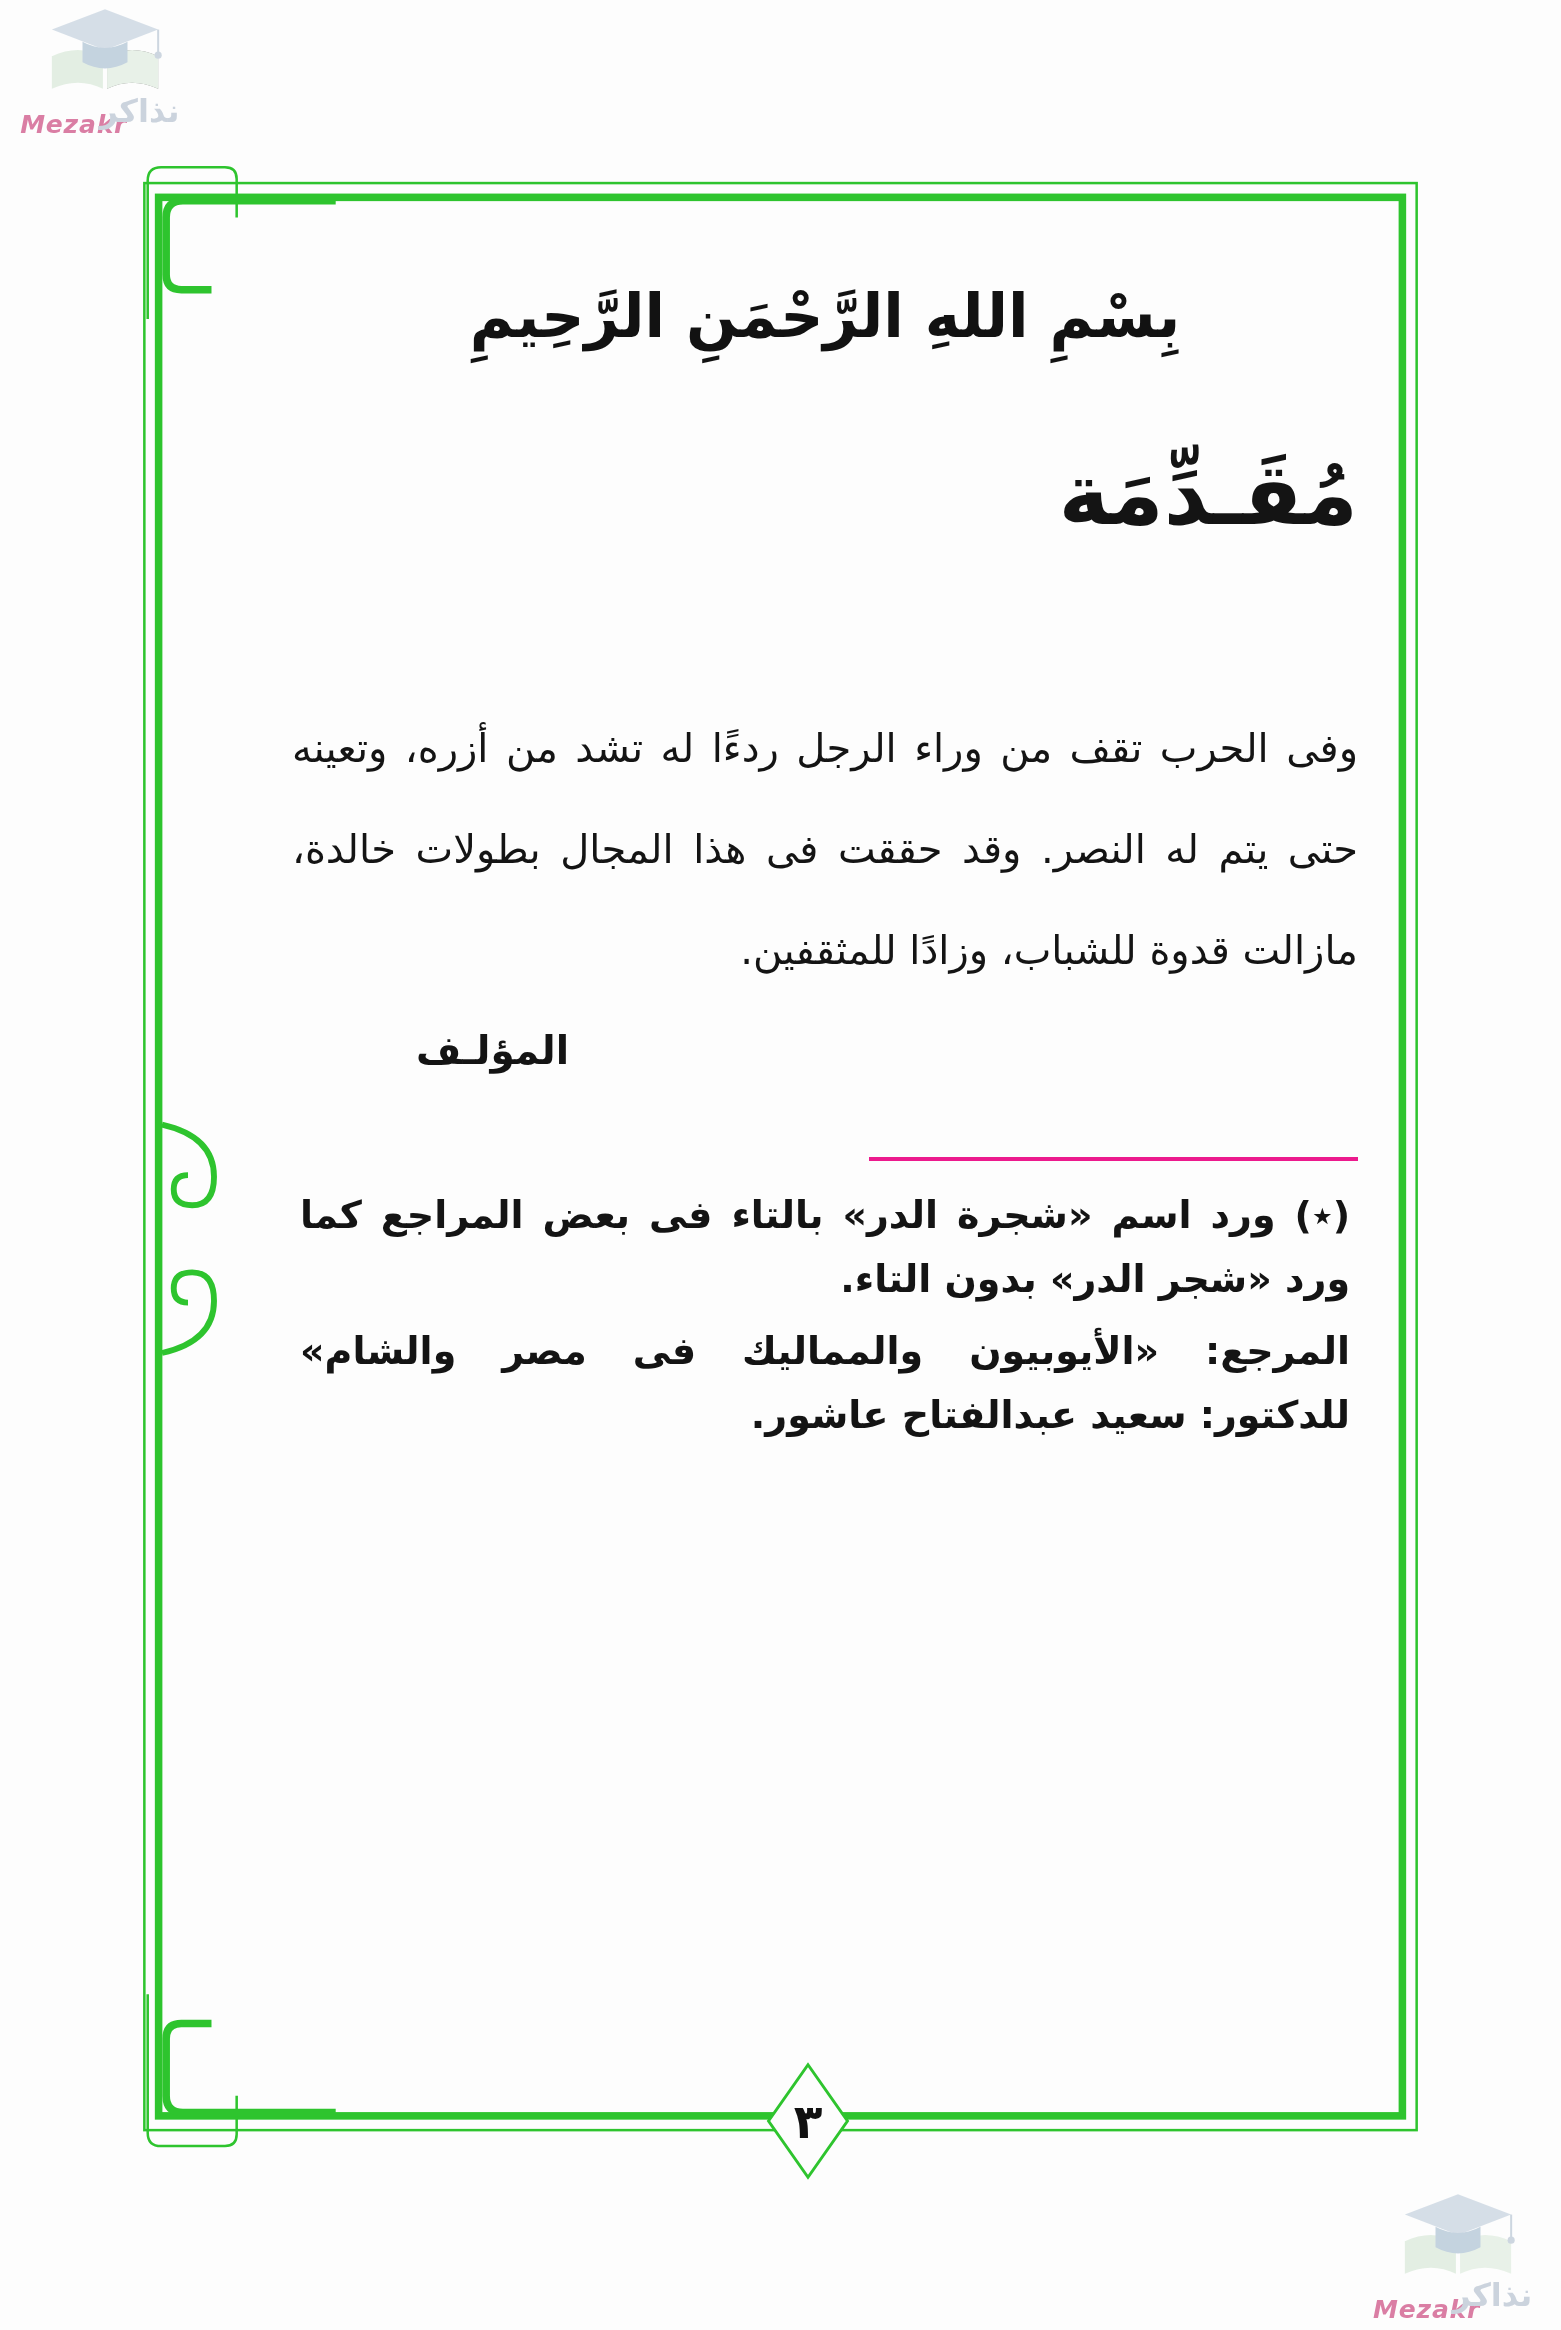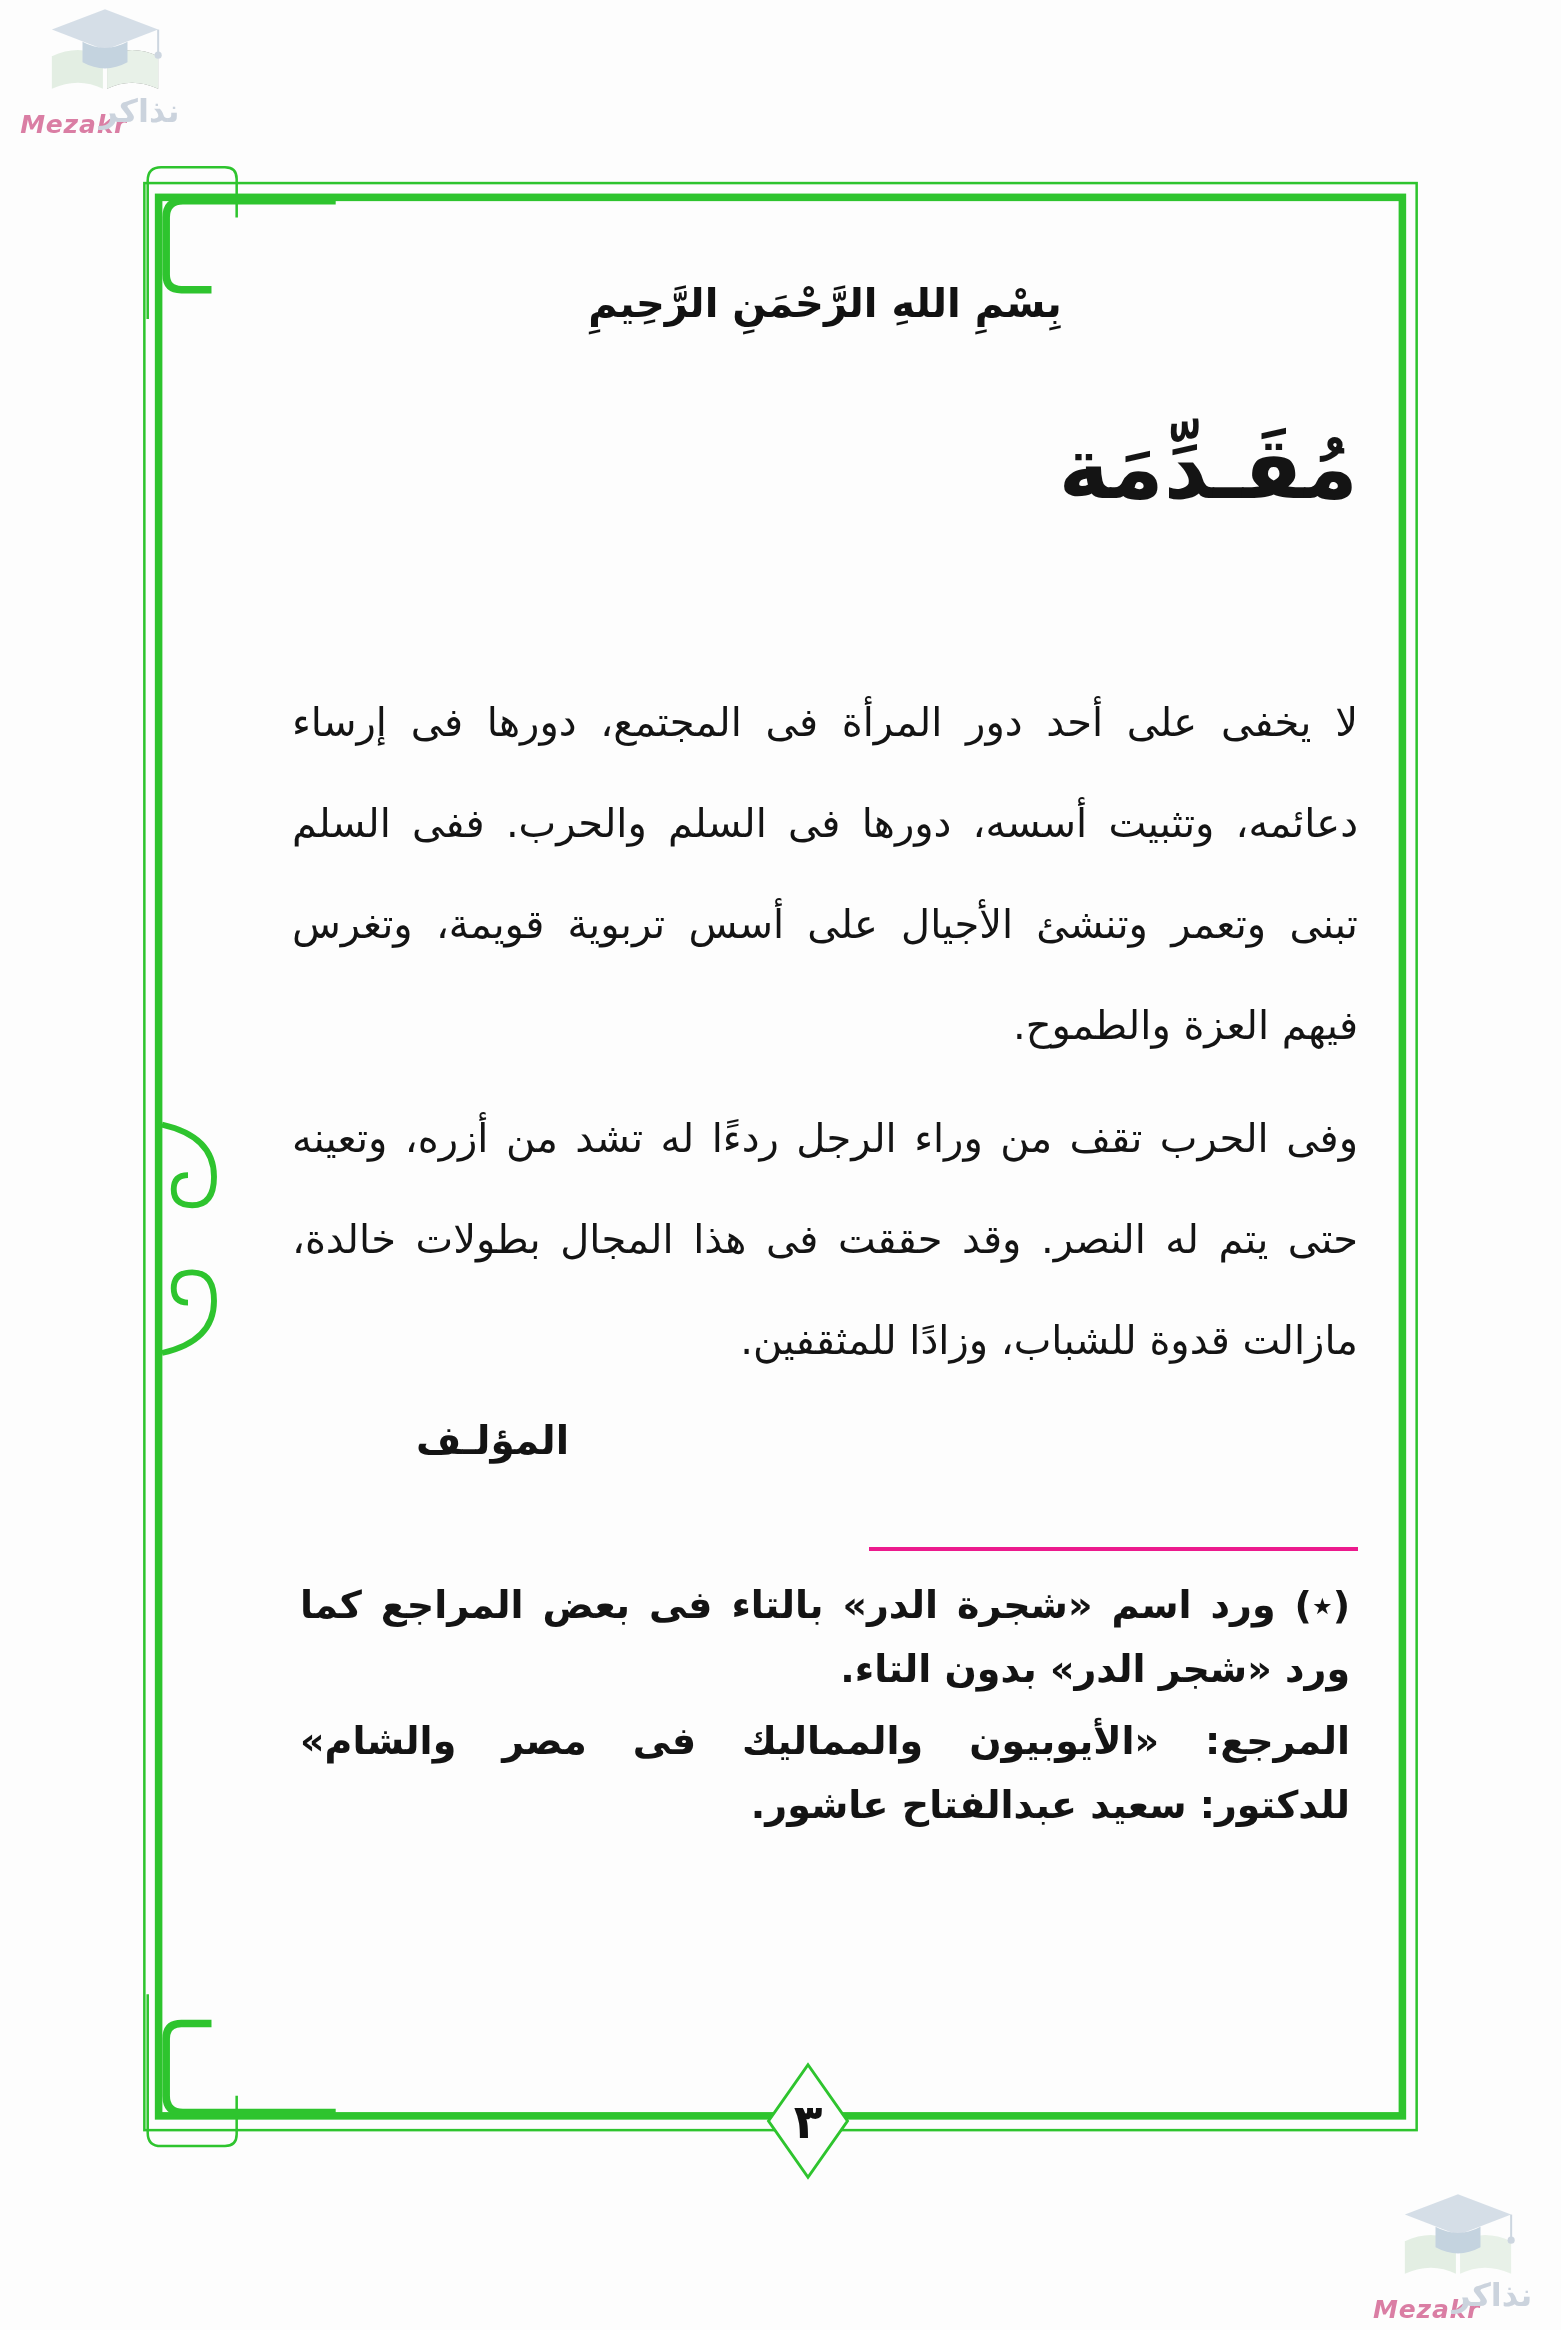--- a/index.html
+++ b/index.html
@@ -53,21 +53,21 @@
     position: absolute;
     left: 292px;
     top: 218px;
     width: 1066px;
     direction: rtl;
     z-index: 3;
   }
   .bismillah {
     margin: 59px 0 0 0;
     text-align: center;
-    font-size: 40px;
+    font-size: 60px;
     font-weight: bold;
     line-height: 1.3;
     color: #121212;
   }
   .title {
     margin: 84px 0 0 0;
     text-align: right;
     font-size: 86px;
     font-weight: bold;
     line-height: 1.3;
@@ -160,21 +160,20 @@
       <path d="M193 1340 q62 14 62 62 q0 34 -26 34 q-22 0 -22 -19 q0 -17 17 -17" stroke-width="7"></path>
       <path d="M193 1612 q62 -14 62 -62 q0 -34 -26 -34 q-22 0 -22 19 q0 17 17 17" stroke-width="7"></path>
     </g>
   </svg>
 
   <div class="content">
     <div class="bismillah">بِسْمِ اللهِ الرَّحْمَنِ الرَّحِيمِ</div>
     <h1 class="title">مُقَـدِّمَة</h1>
 
     <div class="body">
-      <p>لا يخفى على أحد دور المرأة فى المجتمع، دورها فى إرساء دعائمه، وتثبيت أسسه، دورها فى السلم والحرب. ففى السلم تبنى وتعمر وتنشئ الأجيال على أسس تربوية قويمة، وتغرس فيهم العزة والطموح.</p>
       <p>وفى الحرب تقف من وراء الرجل ردءًا له تشد من أزره، وتعينه حتى يتم له النصر. وقد حققت فى هذا المجال بطولات خالدة، مازالت قدوة للشباب، وزادًا للمثقفين.</p>
     </div>
 
     <div class="author">المؤلـف</div>
 
     <div class="separator"></div>
 
     <div class="footnotes">
       <p>(٭) ورد اسم «شجرة الدر» بالتاء فى بعض المراجع كما ورد «شجر الدر» بدون التاء.</p>
       <p>المرجع: «الأيوبيون والمماليك فى مصر والشام» للدكتور: سعيد عبدالفتاح عاشور.</p>

